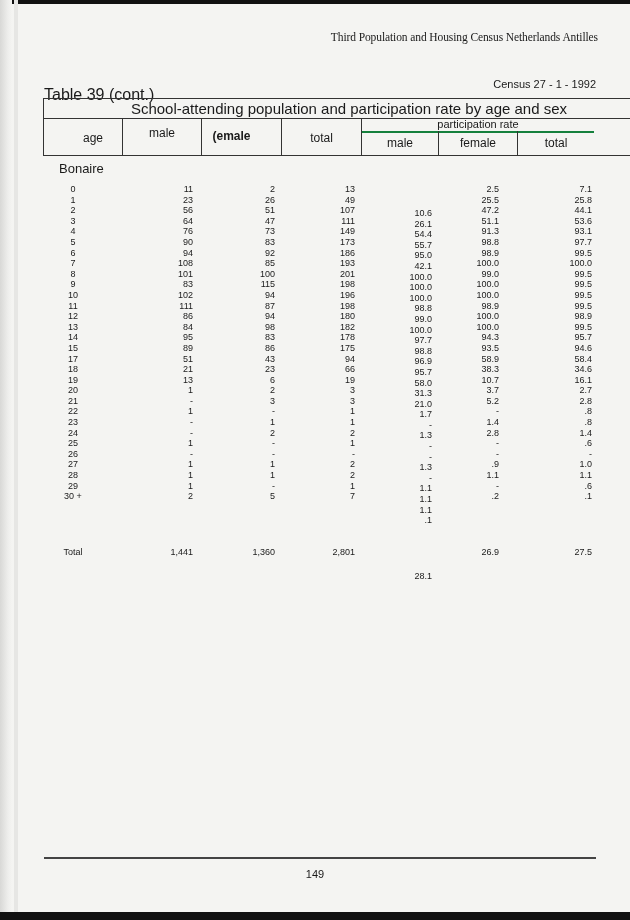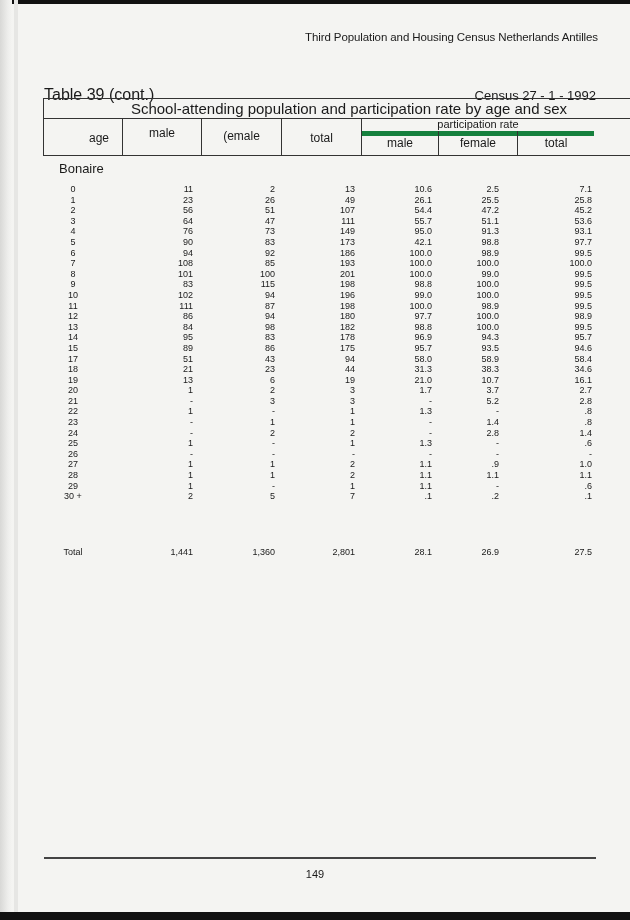--- a/index.html
+++ b/index.html
@@ -6,67 +6,67 @@
   body {
     width:630px; height:920px; position:relative; overflow:hidden;
     background:#f4f4f2;
     font-family:"Liberation Sans", sans-serif; color:#1a1a1a;
   }
   .topbar { position:absolute; left:0; top:0; width:630px; height:4px; background:#111; }
   .botbar { position:absolute; left:0; top:912px; width:630px; height:8px; background:#111; }
   .leftedge { position:absolute; left:0; top:0; width:12px; height:920px;
     background:linear-gradient(to right,#d8d8d6 0,#eeeeec 8px,#f4f4f2 12px); }
   .leftedge::after { content:""; position:absolute; left:14px; top:0; width:4px; height:920px; background:#e6e6e4; }
-  .running-head { position:absolute; right:32px; top:31px; font-size:11.5px; letter-spacing:-0.1px; }
+  .running-head { position:absolute; right:32px; top:31px; font-size:11.5px; letter-spacing:-0.1px;font-family:Liberation Serif, serif; }
   .table-label { position:absolute; left:44px; top:86px; font-size:16px; }
-  .census-date { position:absolute; right:34px; top:88px; font-size:13px;margin-left:43px; }
+  .census-date { position:absolute; right:34px; top:78px; font-size:11px;margin-left:43px; }
   .hdr { position:absolute; left:43px; top:98px; width:612px; height:58px;
     border:1.5px solid #333; box-sizing:border-box; }
   .hdr .title { position:absolute; left:0; top:0; width:100%; height:19px; border-bottom:1px solid #333;
     text-align:center; font-size:15px; line-height:19px; }
   .hdr .col { position:absolute; top:19px; height:37px; box-sizing:border-box;
     font-size:12px; text-align:center; line-height:40px; }
   .hdr .vline { position:absolute; top:19px; width:1px; height:37px; background:#333; }
   .hdr .prgroup { position:absolute; top:19px; height:13px; font-size:11px; line-height:13px; text-align:center;
-    border-bottom:5px solid #15803d; }
+    border-bottom:2px solid #15803d; }
   .hdr .sub { position:absolute; top:32px; height:24px; font-size:12px; line-height:24px; text-align:center; }
   .region { position:absolute; left:59px; top:161px; font-size:13px; }
   .rows { position:absolute; left:0; top:184px; width:630px; }
   .row { position:relative; height:10.6px; font-size:9px; line-height:10.6px; }
   .row span { position:absolute; top:0; }
   .c-age { left:58px; width:30px; text-align:center; }
   .c-m   { right:437px; text-align:right; }
   .c-f   { right:355px; text-align:right; }
   .c-t   { right:275px; text-align:right; }
-  .c-pm  { right:198px; text-align:right; }
+  .c-pm  { right:198px; text-align:right;margin-top:24px; }
   .c-pf  { right:131px; text-align:left; }
   .c-pt  { right:38px; text-align:center; }
   .total-row { position:absolute; left:0; top:546px; width:630px; height:12px; font-size:9px; line-height:12px; }
   .total-row span { position:absolute; top:0; }
   .footline { position:absolute; left:44px; top:857px; width:552px; height:1.5px; background:#444; }
   .pageno { position:absolute; left:0; width:630px; top:868px; text-align:center; font-size:11px; }
 </style>
 </head>
 <body>
 
 <div class="topbar"></div>
 <div class="leftedge"></div>
 <div class="botbar"></div>
 
 <div class="running-head">Third Population and Housing Census Netherlands Antilles</div>
 <div class="table-label">Table 39 (cont.)</div>
 <div class="census-date">Census 27 - 1 - 1992</div>
 
 <div class="hdr">
   <div class="title">School-attending population and participation rate by age and sex</div>
-  <div class="col" style="left:16px;width:78px;">age</div>
+  <div class="col" style="left:10px;width:78px;">age</div>
   <div class="vline" style="left:78px;"></div>
   <div class="col" style="left:79px;width:78px;line-height:30px;">male</div>
   <div class="vline" style="left:157px;"></div>
-  <div class="col" style="left:158px;width:79px;line-height:36px;">(emale</div>
+  <div class="col" style="left:148px;width:79px;line-height:36px;font-weight:bold;">(emale</div>
   <div class="vline" style="left:237px;"></div>
   <div class="col" style="left:238px;width:79px;">total</div>
   <div class="vline" style="left:317px;"></div>
   <div class="prgroup" style="left:318px;width:232px;">participation rate</div>
   <div class="sub" style="left:318px;width:76px;">male</div>
   <div class="vline" style="left:394px;top:32px;height:24px;"></div>
   <div class="sub" style="left:395px;width:78px;">female</div>
   <div class="vline" style="left:473px;top:32px;height:24px;"></div>
   <div class="sub" style="left:474px;width:76px;">total</div>
 </div>
@@ -92,21 +92,21 @@
       <span class="c-pf">25.5</span>
       <span class="c-pt">25.8</span>
     </div>
     <div class="row">
       <span class="c-age">2</span>
       <span class="c-m">56</span>
       <span class="c-f">51</span>
       <span class="c-t">107</span>
       <span class="c-pm">54.4</span>
       <span class="c-pf">47.2</span>
-      <span class="c-pt">45.2</span>
+      <span class="c-pt">44.1</span>
     </div>
     <div class="row">
       <span class="c-age">3</span>
       <span class="c-m">64</span>
       <span class="c-f">47</span>
       <span class="c-t">111</span>
       <span class="c-pm">55.7</span>
       <span class="c-pf">51.1</span>
       <span class="c-pt">53.6</span>
     </div>
@@ -224,21 +224,21 @@
       <span class="c-f">43</span>
       <span class="c-t">94</span>
       <span class="c-pm">58.0</span>
       <span class="c-pf">58.9</span>
       <span class="c-pt">58.4</span>
     </div>
     <div class="row">
       <span class="c-age">18</span>
       <span class="c-m">21</span>
       <span class="c-f">23</span>
-      <span class="c-t">44</span>
+      <span class="c-t">66</span>
       <span class="c-pm">31.3</span>
       <span class="c-pf">38.3</span>
       <span class="c-pt">34.6</span>
     </div>
     <div class="row">
       <span class="c-age">19</span>
       <span class="c-m">13</span>
       <span class="c-f">6</span>
       <span class="c-t">19</span>
       <span class="c-pm">21.0</span>

